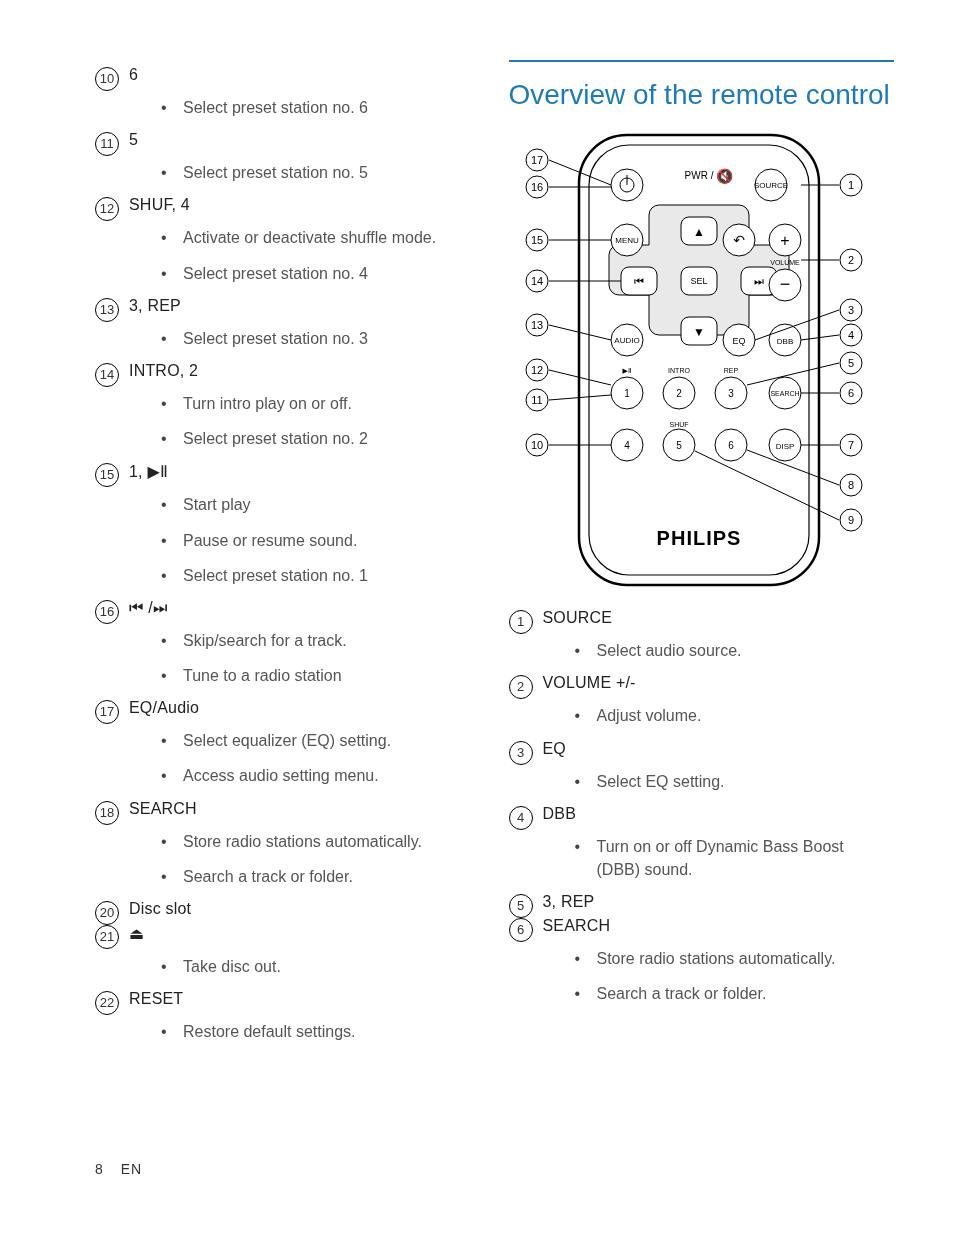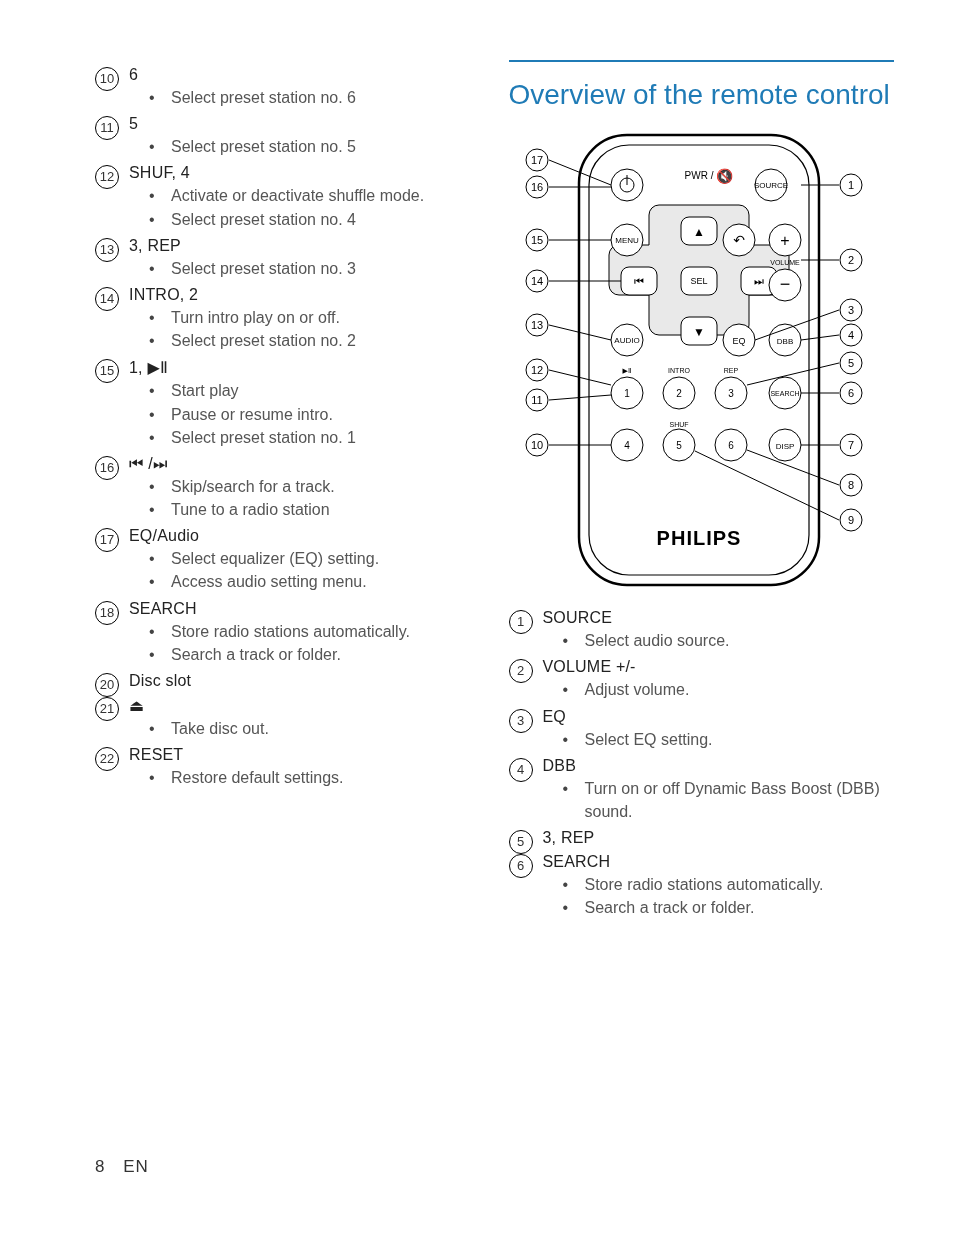--- a/index.html
+++ b/index.html
@@ -59,36 +59,36 @@
   ul.bullets {
     margin: 2px 0 6px 20px;
     padding: 0;
     list-style: none;
     color: #555;
     font-weight: 300;
   }
   ul.bullets li {
     position: relative;
     padding-left: 22px;
-    margin: 0;
+    margin: 12px;
     line-height: 1.45;
   }
   ul.bullets li::before {
     content: "•";
     position: absolute;
     left: 0;
     top: 0;
     color: #444;
     font-size: 16px;
   }
   .footer {
     position: absolute;
     left: 95px;
     bottom: 58px;
-    font-size: 17px;
+    font-size: 14px;
     margin-top: 16px;
   }
   .footer .pg { color:#333; margin-right: 14px; }
   .footer .lang { letter-spacing: 1px; }
   .remote-wrap {
     width: 360px;
     margin: 6px 0 14px 0;
   }
   .remote-wrap svg { display:block; }
   .glyph { font-family: "Segoe UI Symbol","Apple Symbols",sans-serif; }
@@ -112,21 +112,21 @@
           </ul></div>
         <div class="item"><span class="item-num">13</span><span class="item-title">3, REP</span><ul class="bullets">
             <li>Select preset station no. 3</li>
           </ul></div>
         <div class="item"><span class="item-num">14</span><span class="item-title">INTRO, 2</span><ul class="bullets">
             <li>Turn intro play on or off.</li>
             <li>Select preset station no. 2</li>
           </ul></div>
         <div class="item"><span class="item-num">15</span><span class="item-title">1, <span class="glyph">▶Ⅱ</span></span><ul class="bullets">
             <li>Start play</li>
-            <li>Pause or resume intro.</li>
+            <li>Pause or resume sound.</li>
             <li>Select preset station no. 1</li>
           </ul></div>
         <div class="item"><span class="item-num">16</span><span class="item-title"><span class="glyph">⏮ /⏭</span></span><ul class="bullets">
             <li>Skip/search for a track.</li>
             <li>Tune to a radio station</li>
           </ul></div>
         <div class="item"><span class="item-num">17</span><span class="item-title">EQ/Audio</span><ul class="bullets">
             <li>Select equalizer (EQ) setting.</li>
             <li>Access audio setting menu.</li>
           </ul></div>

